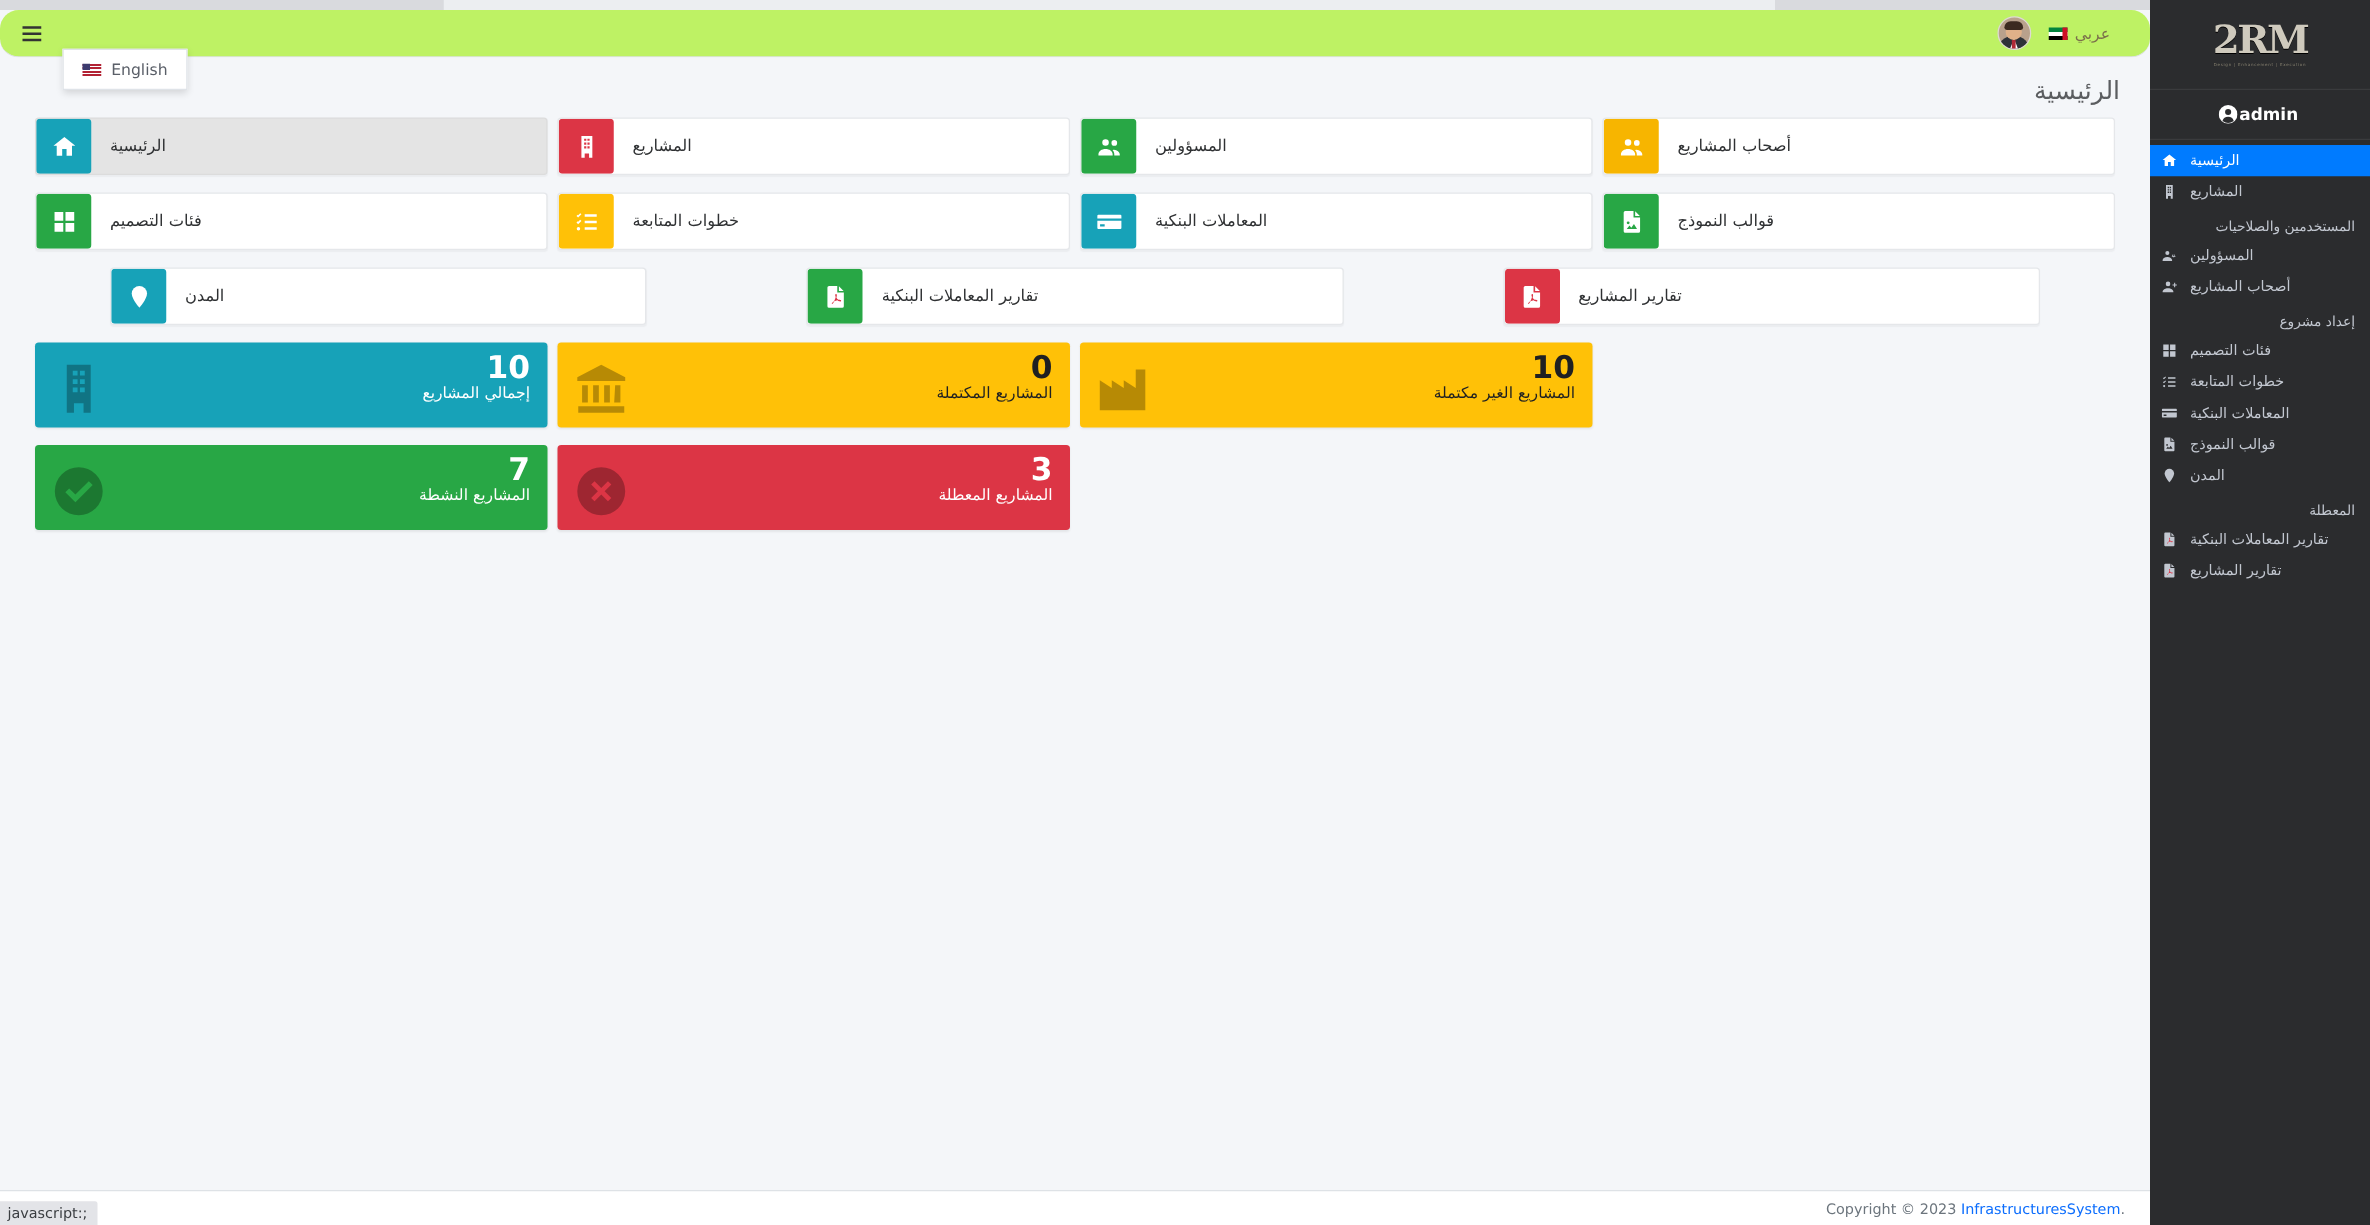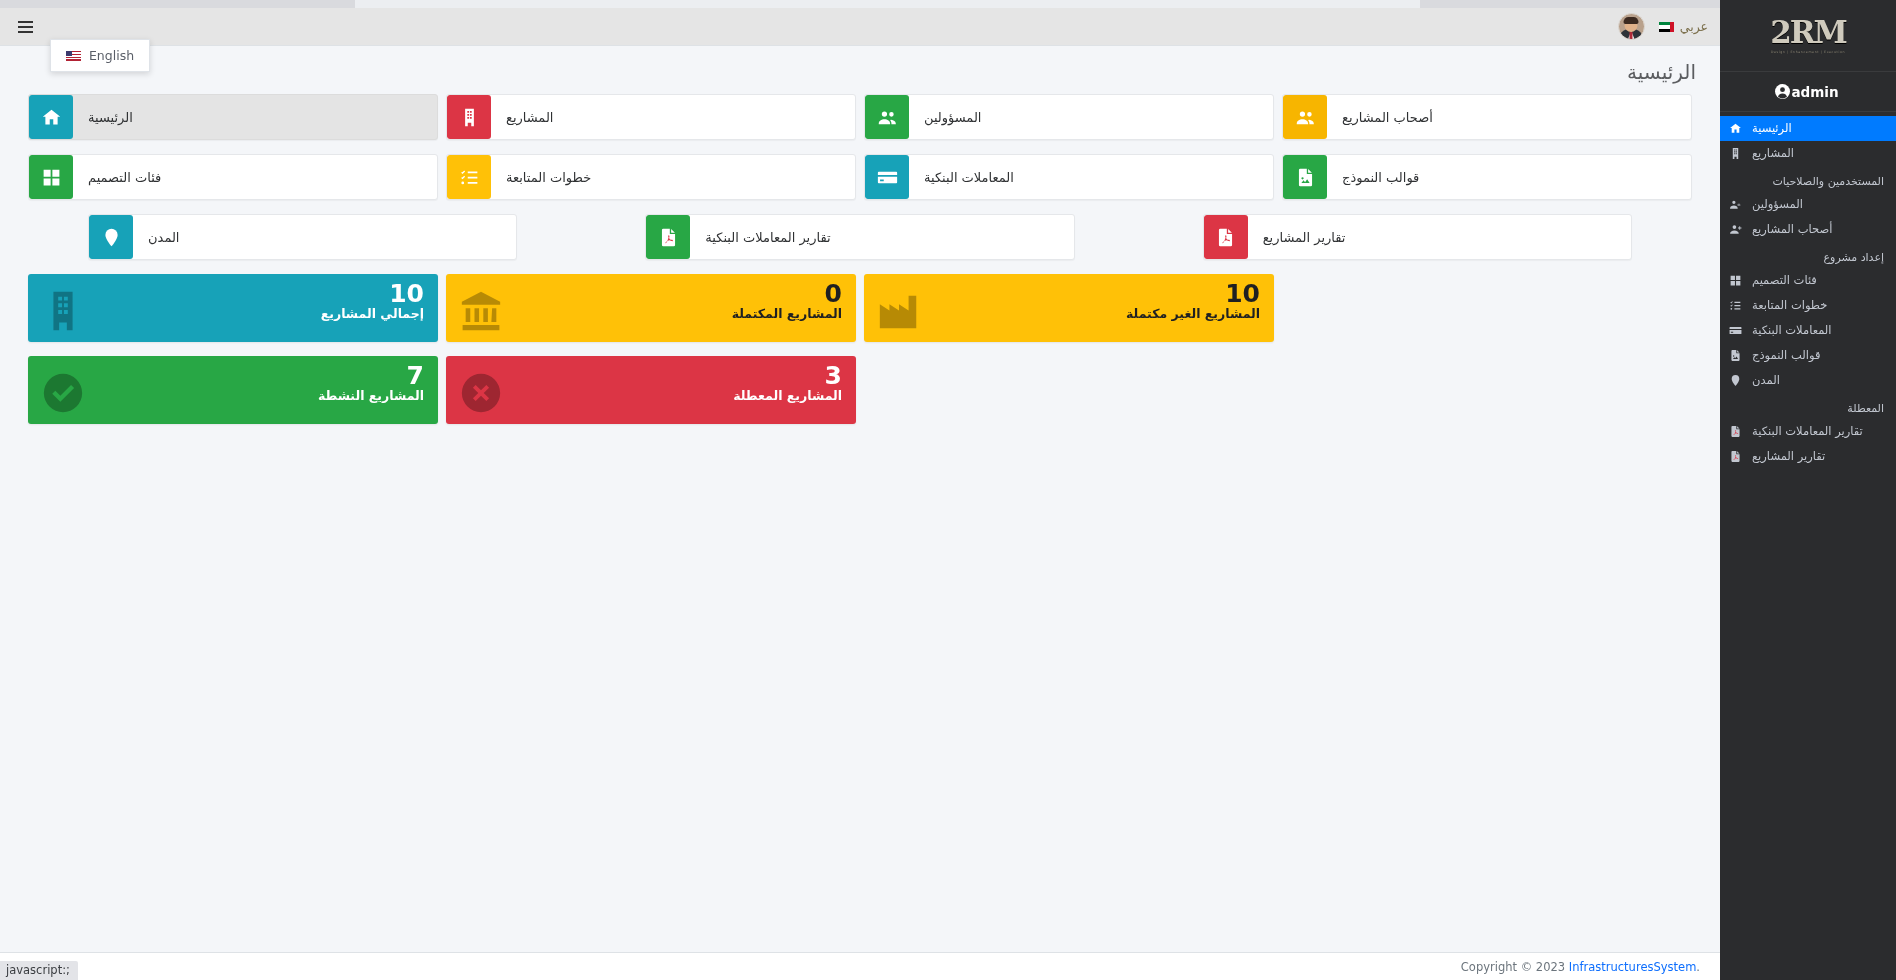--- a/index.html
+++ b/index.html
@@ -83,26 +83,26 @@
     white-space: nowrap;
   }
 
   
   .main {
     position: absolute; top: 8px; right: 176px;
     width: 1720px; height: 972px;
     background: #f4f6f9;
   }
   .topbar {
-    height: 38px; background: #e5e5e5;
+    height: 38px; background: #bef264;
     border-bottom: 1px solid #dee2e6;
     display: flex; align-items: center;
     justify-content: space-between;
-    padding: 0 12px 0 18px;
-    position: relative; z-index: 20;
+    padding: 0 32px 0 18px;
+    position: relative; z-index: 20; border-radius: 15px;
   }
   .hamburger { cursor: pointer; display: flex; flex-direction: column; gap: 3px; }
   .hamburger span { display: block; width: 15px; height: 2px; background: #333; }
 
   .topbar-left {
     display: flex; align-items: center; gap: 14px;
     flex-direction: row-reverse;
   }
   .avatar {
     width: 27px; height: 27px; border-radius: 50%;
@@ -210,21 +210,21 @@
   .statbox {
     position: relative;
     border-radius: 3px;
     height: 68px;
     padding: 7px 14px 0 12px;
     color: #fff;
     overflow: hidden;
     box-shadow: 0 1px 2px rgba(0,0,0,.07);
   }
   .statbox .snum { font-size: 25px; font-weight: 700; line-height: 1.05; text-align: right; }
-  .statbox .slabel { font-size: 12.5px; text-align: right; line-height: 1.1; font-weight: bold; }
+  .statbox .slabel { font-size: 12.5px; text-align: right; line-height: 1.1; }
   .statbox .sicon {
     position: absolute; left: 12px; bottom: 4px;
     opacity: .28;
   }
   .statbox .sicon svg { fill: #000; }
   .statbox.dark-num .snum, .statbox.dark-num .slabel { color: #1f2022; }
 
   
   .footer {
     position: absolute; bottom: 0; right: 0;

